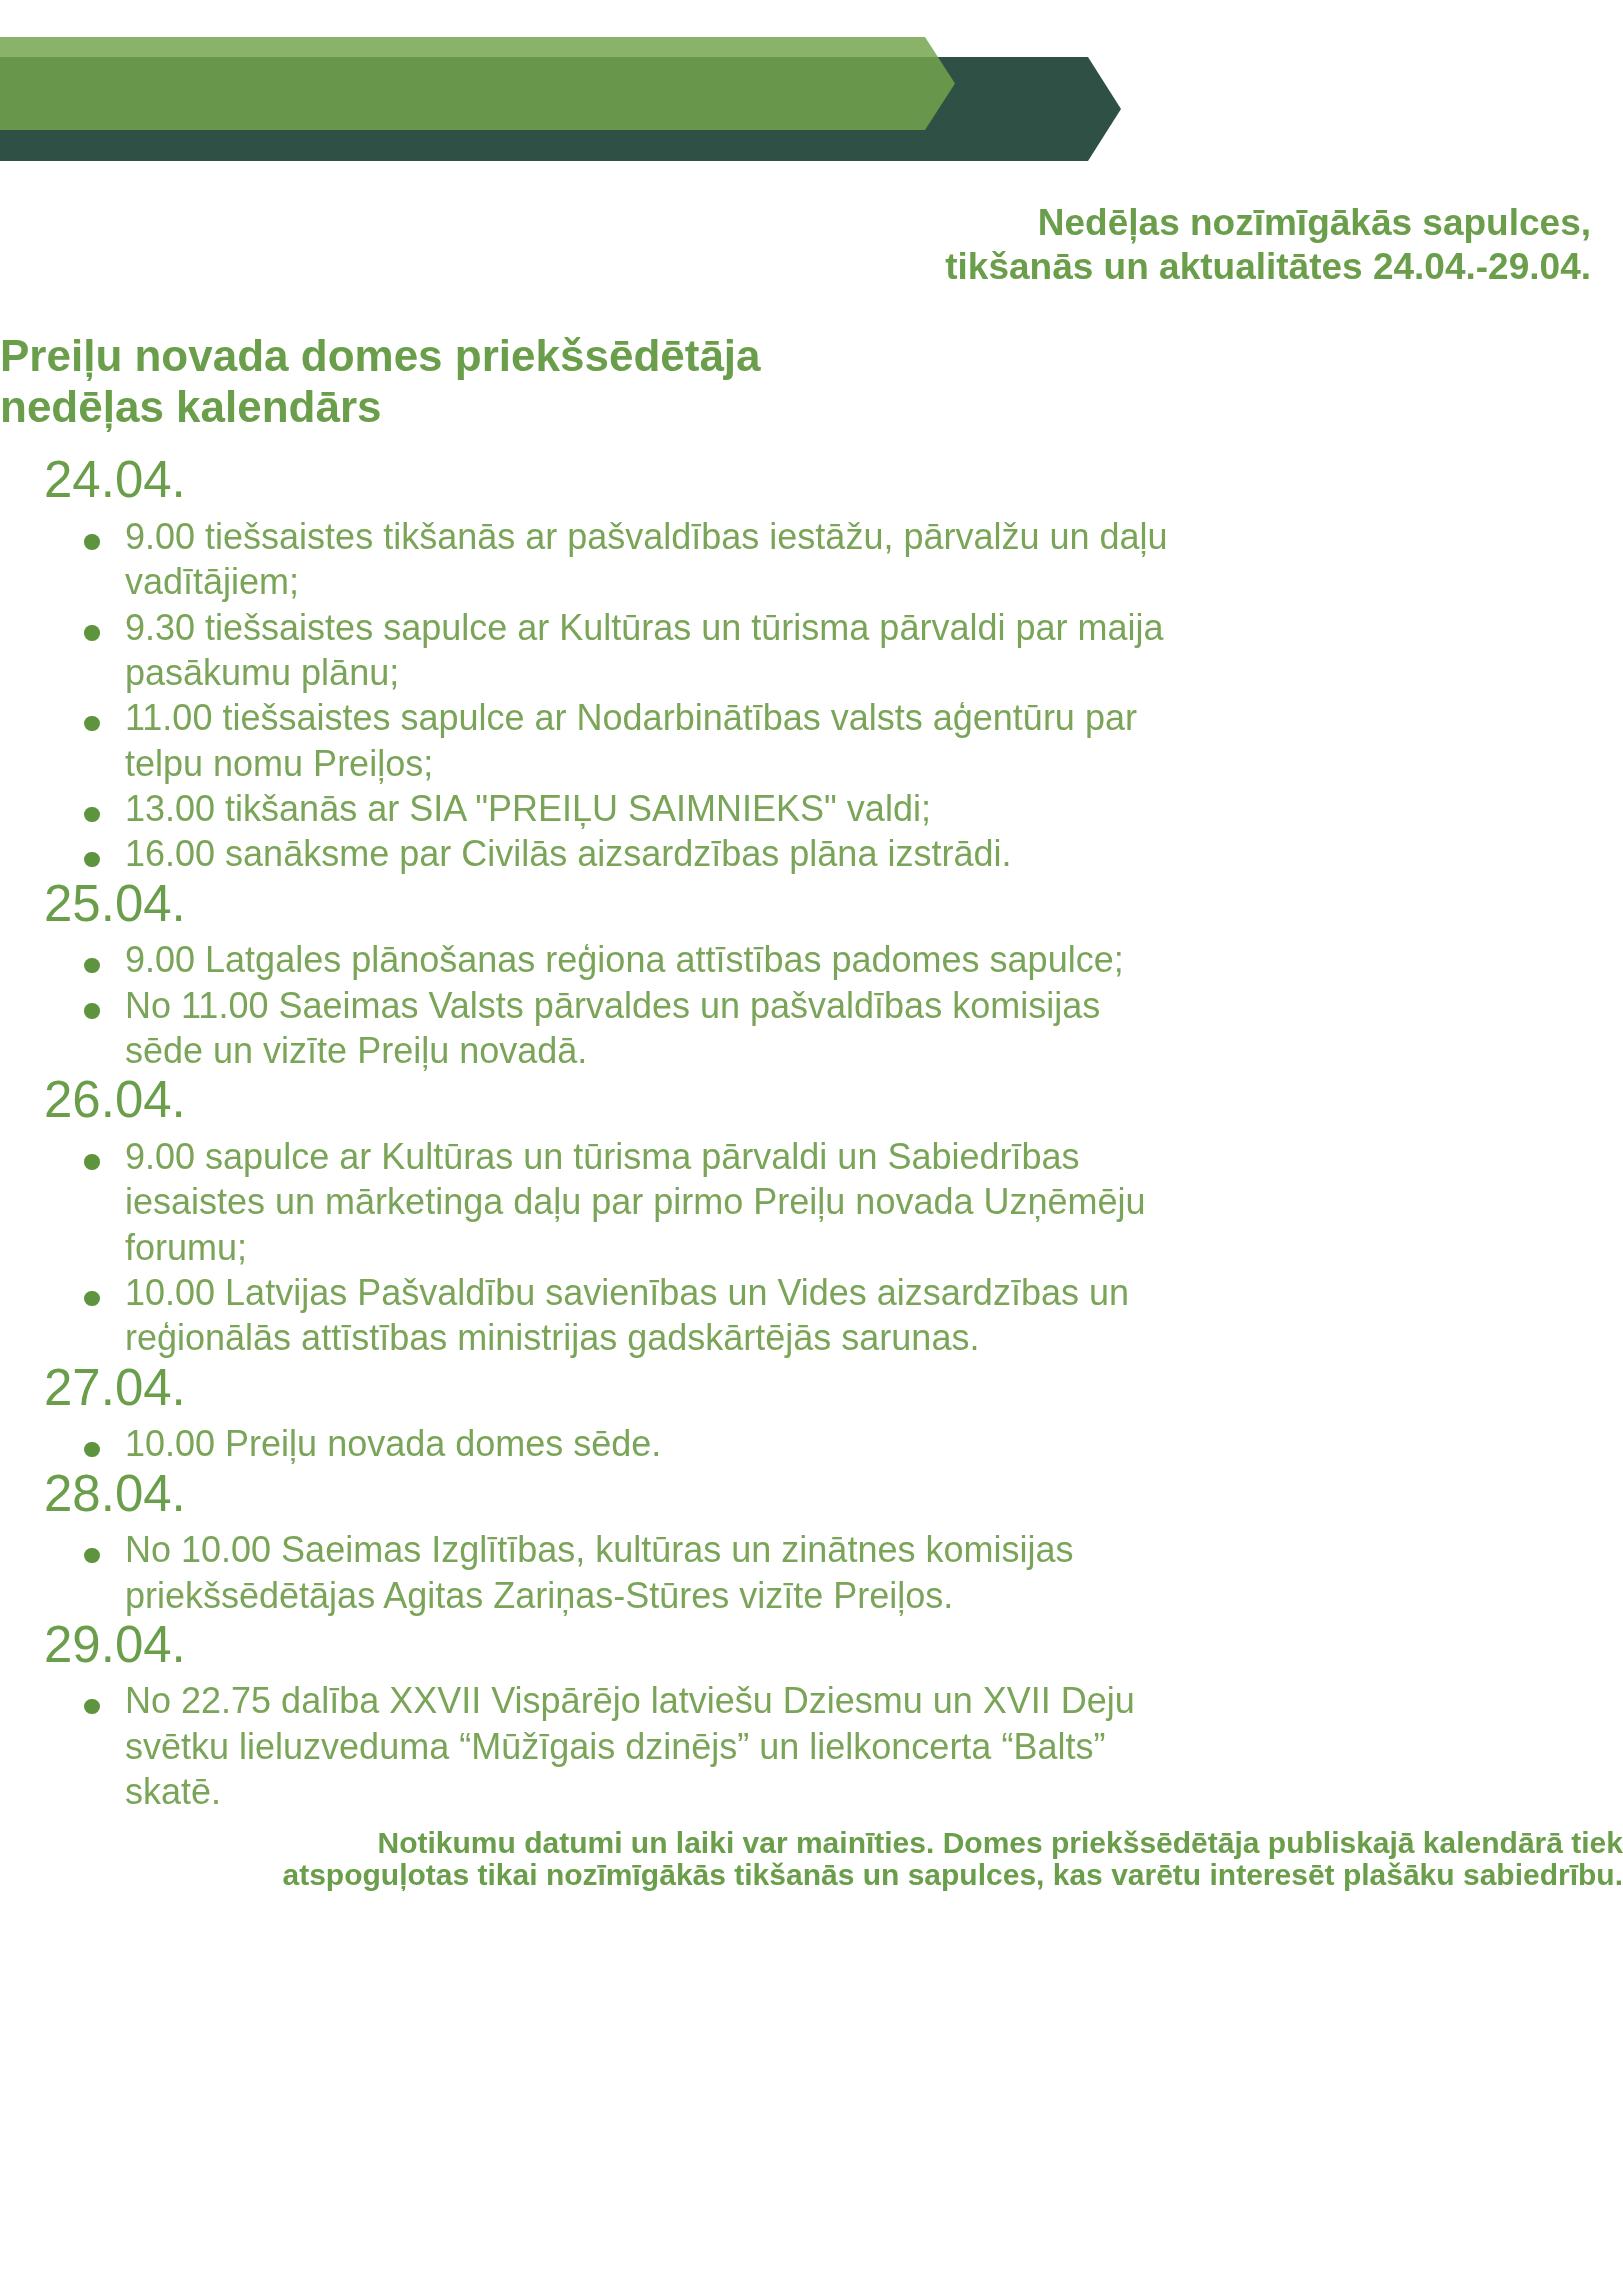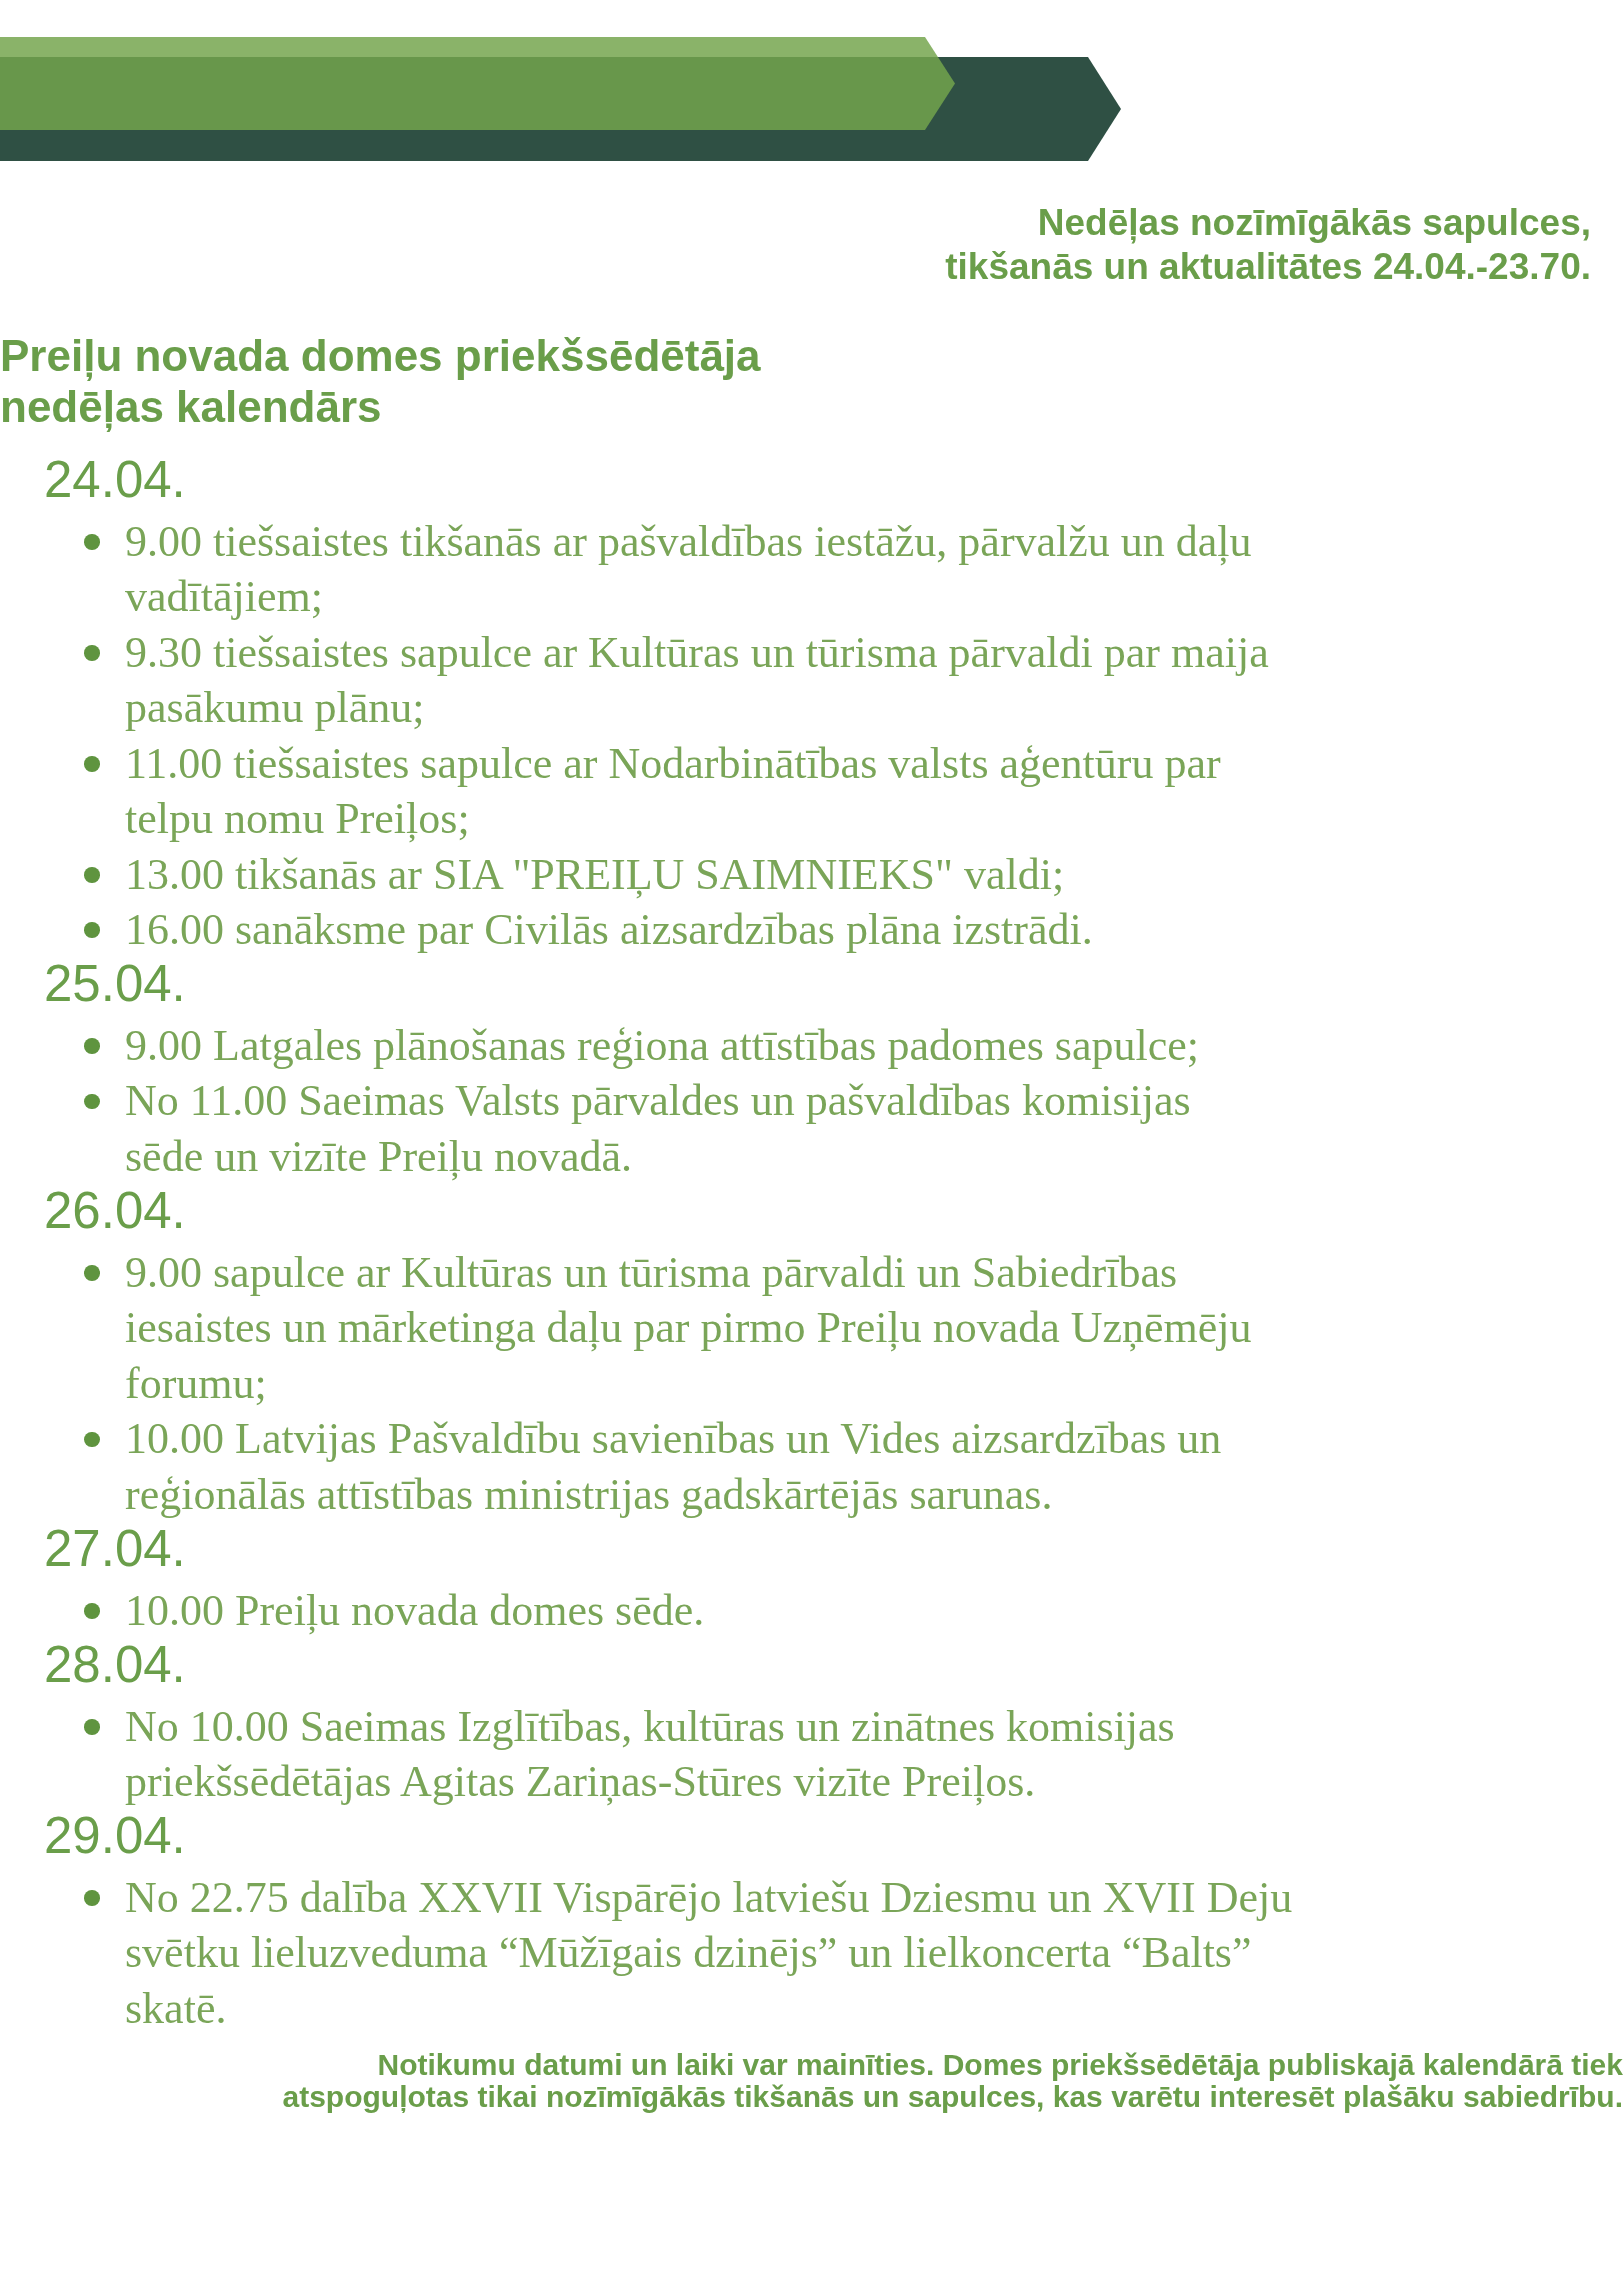--- a/index.html
+++ b/index.html
@@ -79,26 +79,25 @@
     list-style: none;
     margin: 7px 0 0 0;
     padding: 0 71px 0 81px;
   }
   li.event {
     position: relative;
     margin: 0;
   }
   .event-text {
     display: block;
-    font-size: 44px;
+    font-size: 36px;
     font-weight: 300;
     line-height: 1.26;
     color: var(--body-green, #7AA558);
     white-space: pre-line;
-    font-family: Liberation Serif, serif;
   }
   .dot {
     position: absolute;
     left: -41px;
     top: 20.5px;
     width: 15.5px;
     height: 15.5px;
     border-radius: 50%;
     background: var(--bullet-green, #5F943F);
   }
@@ -118,21 +117,21 @@
 <body>
 
 <div class="page">
 
   <header class="banner">
     <div class="arrow dark"></div>
     <div class="arrow light"></div>
   </header>
 
   <div class="subtitle">Nedēļas nozīmīgākās sapulces,
-tikšanās un aktualitātes 24.04.-23.70.</div>
+tikšanās un aktualitātes 24.04.-29.04.</div>
 
   <h1 class="title">Preiļu novada domes priekšsēdētāja
 nedēļas kalendārs</h1>
 
   <main class="content">
   <section class="day">
     <h2 class="day-date">24.04.</h2>
     <ul class="events">
   <li class="event">
     <span class="dot"></span>

